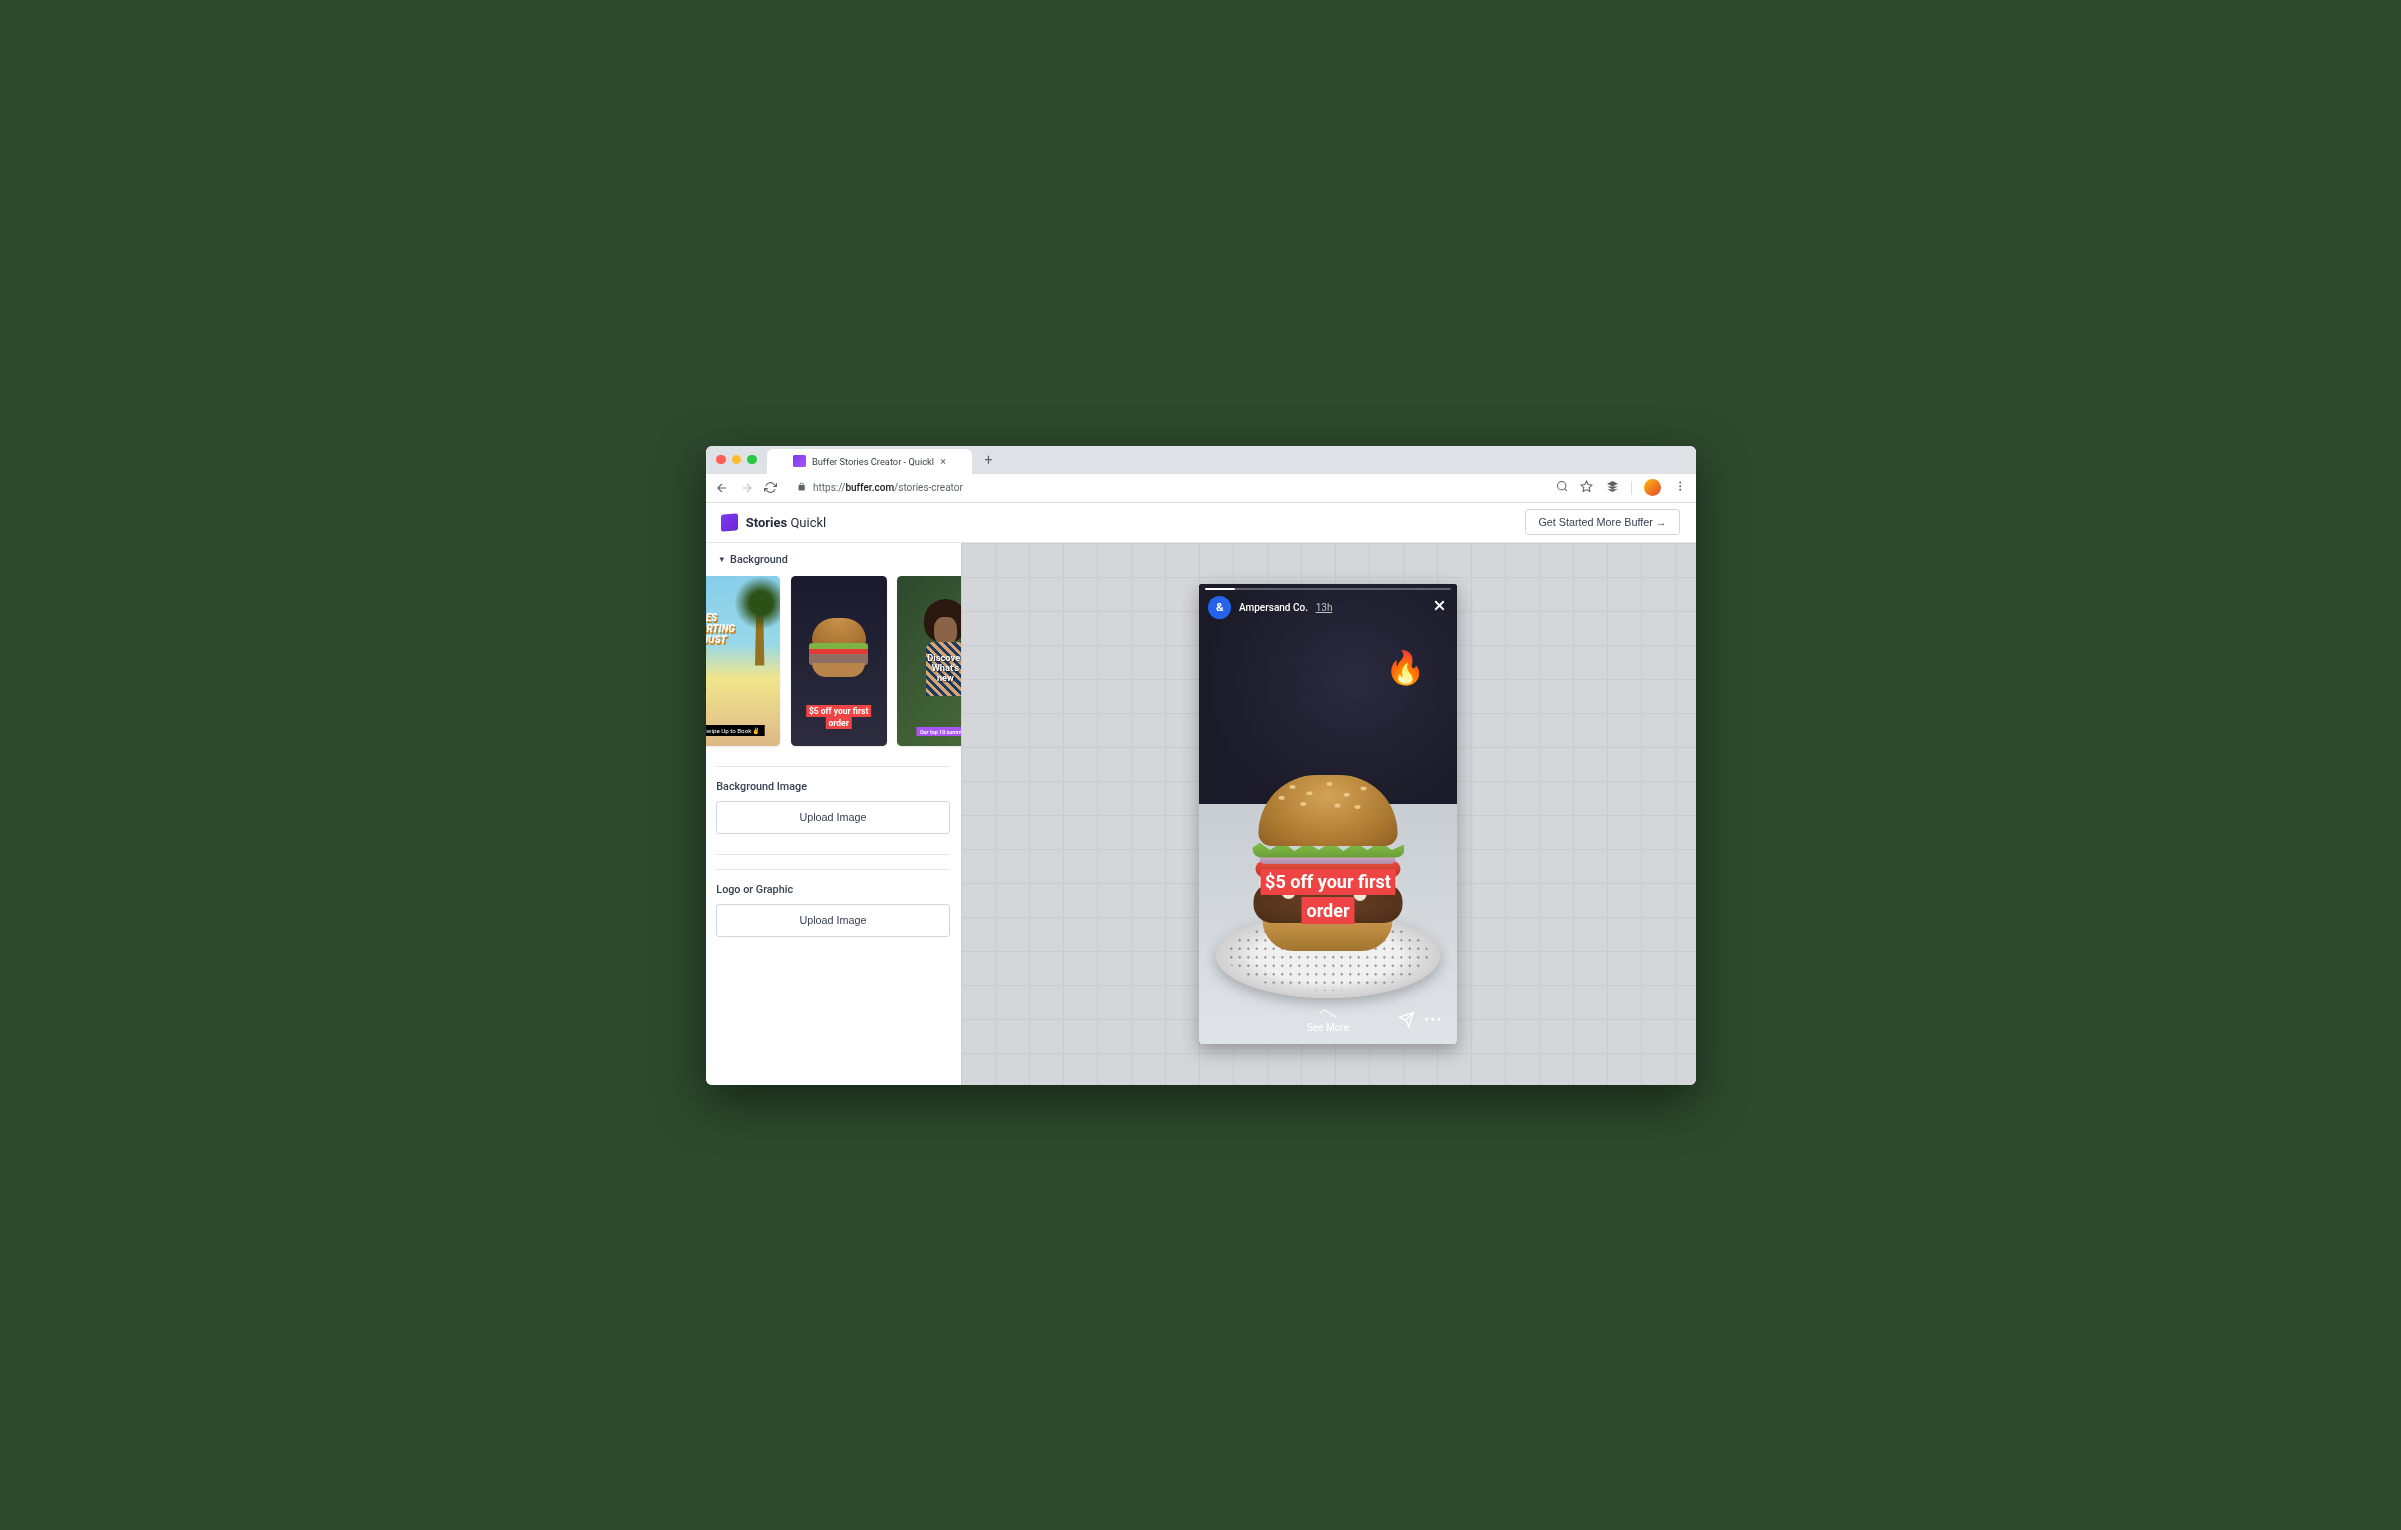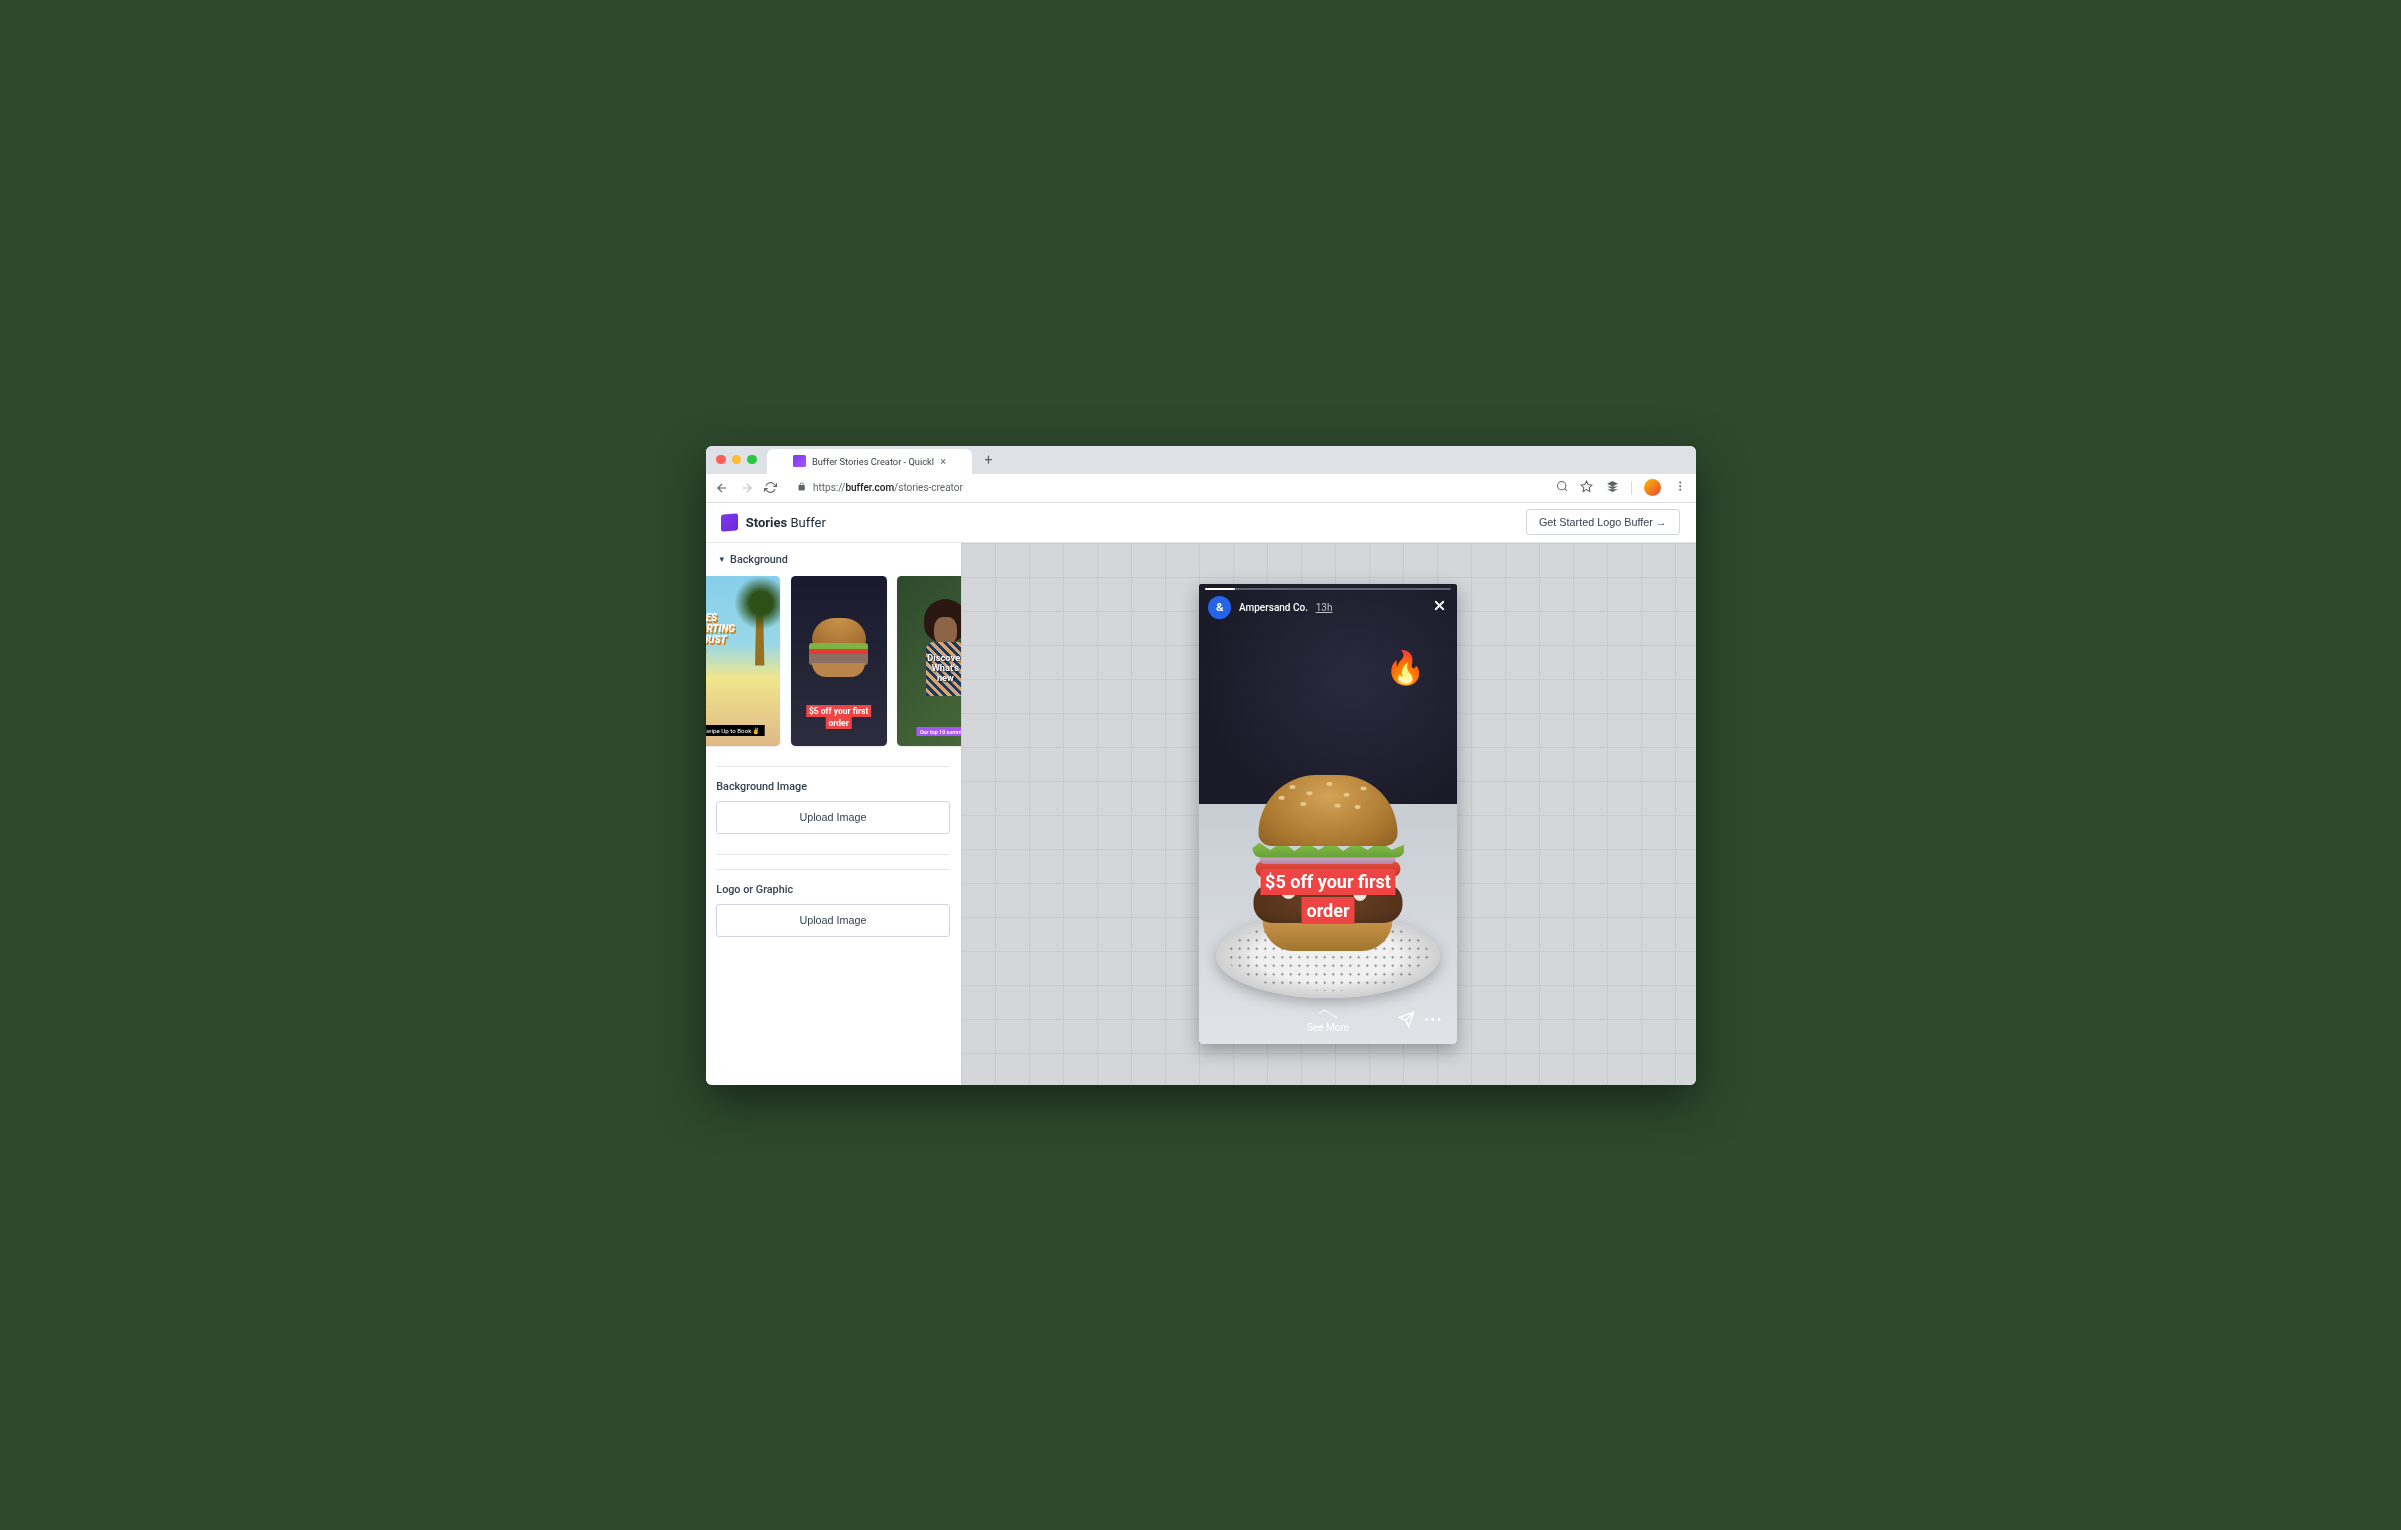--- a/index.html
+++ b/index.html
@@ -320,23 +320,23 @@
             <circle cx="12" cy="5" r="2"></circle>
             <circle cx="12" cy="12" r="2"></circle>
             <circle cx="12" cy="19" r="2"></circle>
           </svg></span>
     </div>
   </div>
 
   <div class="app-header">
     <div class="app-brand">
       <div class="brand-icon"></div>
-      <span class="brand-text"><strong>Stories</strong><span> Buffer</span></span>
-    </div>
-    <button class="get-started-btn">Get Started Logo Buffer →</button>
+      <span class="brand-text"><strong>Stories</strong><span> Quickl</span></span>
+    </div>
+    <button class="get-started-btn">Get Started More Buffer →</button>
   </div>
 
   <div class="app-body">
 
     <div class="sidebar">
       <div class="section-header">
         <span class="caret">▼</span>
         <span>Background</span>
       </div>
       <div class="templates-row">

